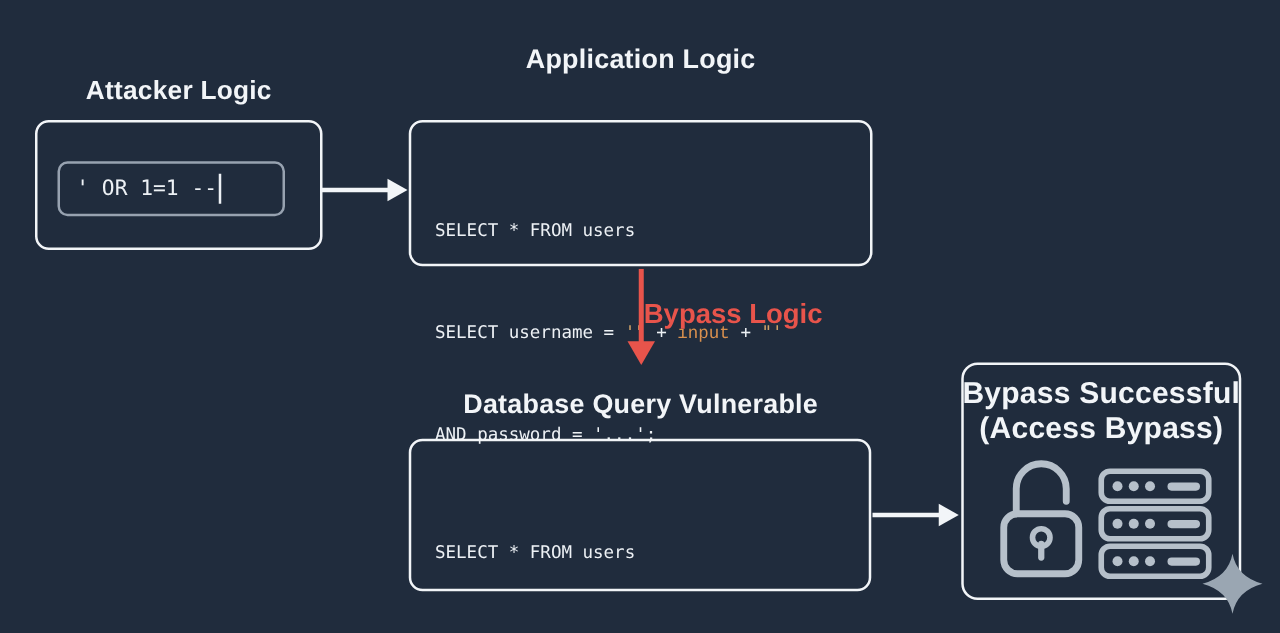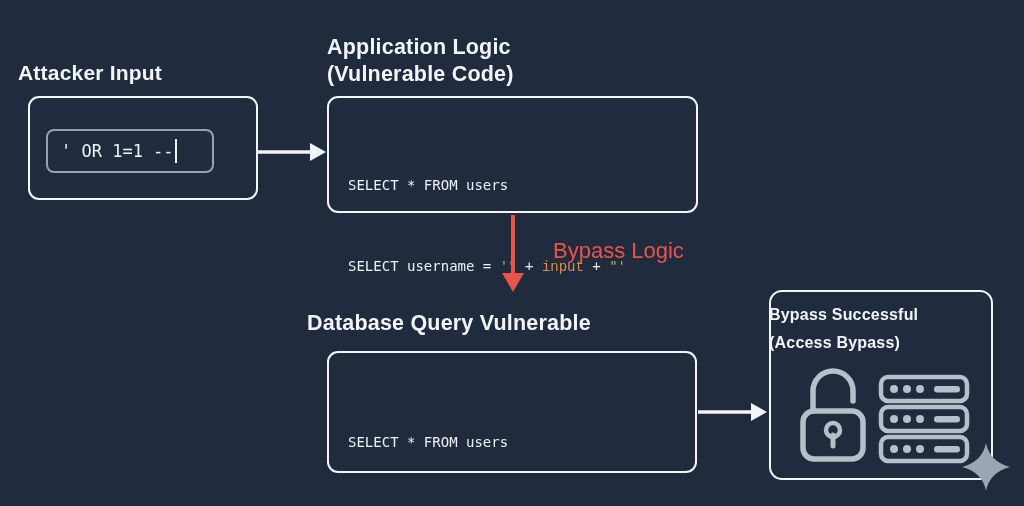--- a/index.html
+++ b/index.html
@@ -8,58 +8,58 @@
     position: relative;
     background: var(--bg, #202c3d);
     font-family: "Liberation Sans", sans-serif;
     overflow: hidden;
   }
   .abs { position: absolute; }
 
   .title {
     color: var(--title_text, #f2f5f8);
     font-weight: 700;
-    text-align: left;
+    text-align: center;
     letter-spacing: 0.2px;
   }
 
   .outline-box {
     position: absolute;
     border: 2.5px solid var(--box_border, #f2f5f8);
     border-radius: 11px;
     background: transparent;
   }
 
   
   #attacker-title { left: 18px; top: 61px; width: 250px; font-size: 21px; }
   #attacker-box { left: 28px; top: 96px; width: 230px; height: 104px; }
   #attacker-input {
     position: absolute;
-    left: 16px; top: 31px; width: 168px; height: 44px;
+    left: 16px; top: 31px; width: 182px; height: 44px;
     border: 2px solid var(--input_border, #97a2b0);
     border-radius: 8px;
     display: flex; align-items: center;
     padding-left: 13px;
     color: var(--code_text, #edf1f5);
     font-family: "DejaVu Sans Mono", monospace;
     font-size: 17px;
     white-space: pre;
   }
   .cursor {
     display: inline-block;
     width: 2px; height: 24px;
     background: var(--code_text, #edf1f5);
     margin-left: 1px;
     vertical-align: middle;
   }
 
   
   #app-title { left: 327px; top: 34px; width: 371px; font-size: 21.5px; line-height: 27px; }
   #db-title  { left: 307px; top: 311px; width: 411px; font-size: 21.5px; }
-  #success-title { left: 769px; top: 301px; width: 224px; font-size: 16px; line-height: 28px; }
+  #success-title { left: 769px; top: 301px; width: 224px; font-size: 24px; line-height: 28px; }
 
   
   #app-box { left: 327px; top: 96px; width: 371px; height: 117px; }
   #db-box  { left: 327px; top: 351px; width: 370px; height: 122px; }
   .code {
     position: absolute;
     left: 19px; top: 20px;
     font-family: "DejaVu Sans Mono", monospace;
     font-size: 14px;
     line-height: 27px;
@@ -67,50 +67,50 @@
     white-space: pre;
   }
   .tok-quote { color: var(--quote_color, #cfa267); }
   .tok-var   { color: var(--orange, #d9904e); font-family: Liberation Mono, monospace; }
 
   
   #success-box { left: 769px; top: 290px; width: 224px; height: 190px; border-radius: 13px; }
 
   
   #bypass-label {
-    left: 553px; top: 238px;
+    left: 515px; top: 238px;
     color: var(--red, #e8544b);
-    font-size: 22px; font-weight: 400;
+    font-size: 22px; font-weight: 700;
   }
 
   svg { display: block; }
 </style>
 </head>
 <body>
 
-<div class="abs title" id="attacker-title">Attacker Input</div>
+<div class="abs title" id="attacker-title">Attacker Logic</div>
 
 <div class="outline-box" id="attacker-box">
   <div id="attacker-input"><span>' OR 1=1 --</span><span class="cursor"></span></div>
 </div>
 
 <svg class="abs" style="left:256px; top:140px;" width="72" height="24" viewBox="0 0 72 24">
   <line x1="1" y1="12" x2="55" y2="12" stroke="#f2f5f8" stroke-width="3.5"></line>
   <polygon points="54,3 70,12 54,21" fill="#f2f5f8"></polygon>
 </svg>
 
 <div class="abs title" id="app-title">
   <div>Application Logic</div>
-  <div>(Vulnerable Code)</div>
 </div>
 
 <div class="outline-box" id="app-box">
   <div class="code">
     <div><span>SELECT * FROM users</span></div>
     <div><span>SELECT username = </span><span class="tok-quote">'"</span><span> + </span><span class="tok-var">input</span><span> + </span><span class="tok-quote">"'</span></div>
+    <div><span>AND password = '...';</span></div>
   </div>
 </div>
 
 <svg class="abs" style="left:499px; top:215px;" width="28" height="79" viewBox="0 0 28 79">
   <line x1="14" y1="0" x2="14" y2="60" stroke="#e8544b" stroke-width="4"></line>
   <polygon points="3,58 25,58 14,77" fill="#e8544b"></polygon>
 </svg>
 <div class="abs" id="bypass-label">Bypass Logic</div>
 
 <div class="abs title" id="db-title">Database Query Vulnerable</div>

